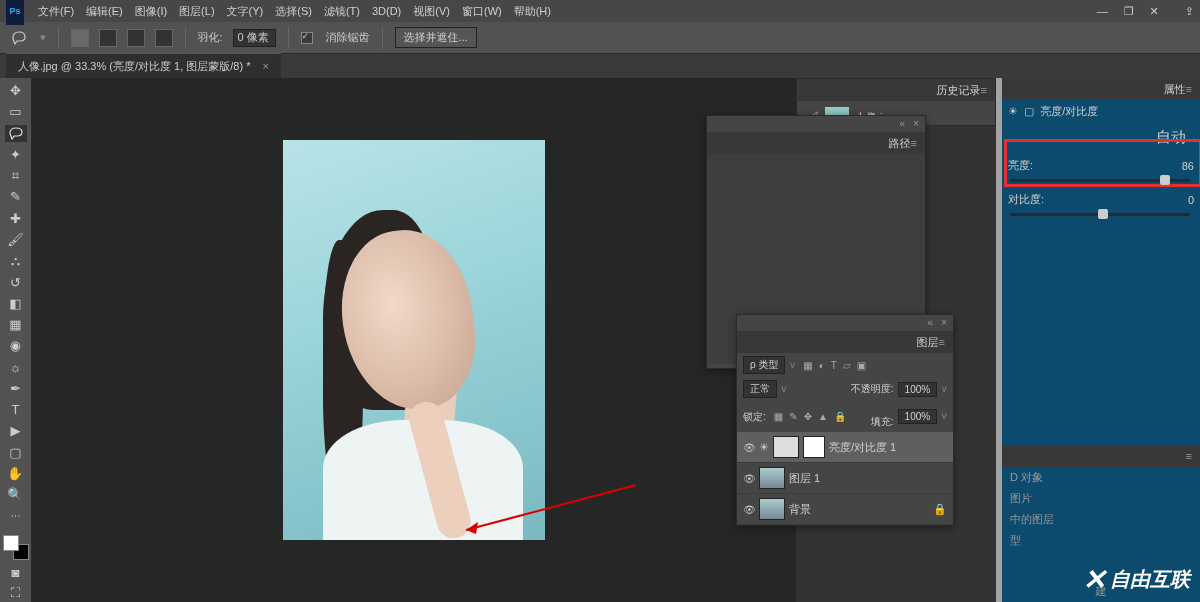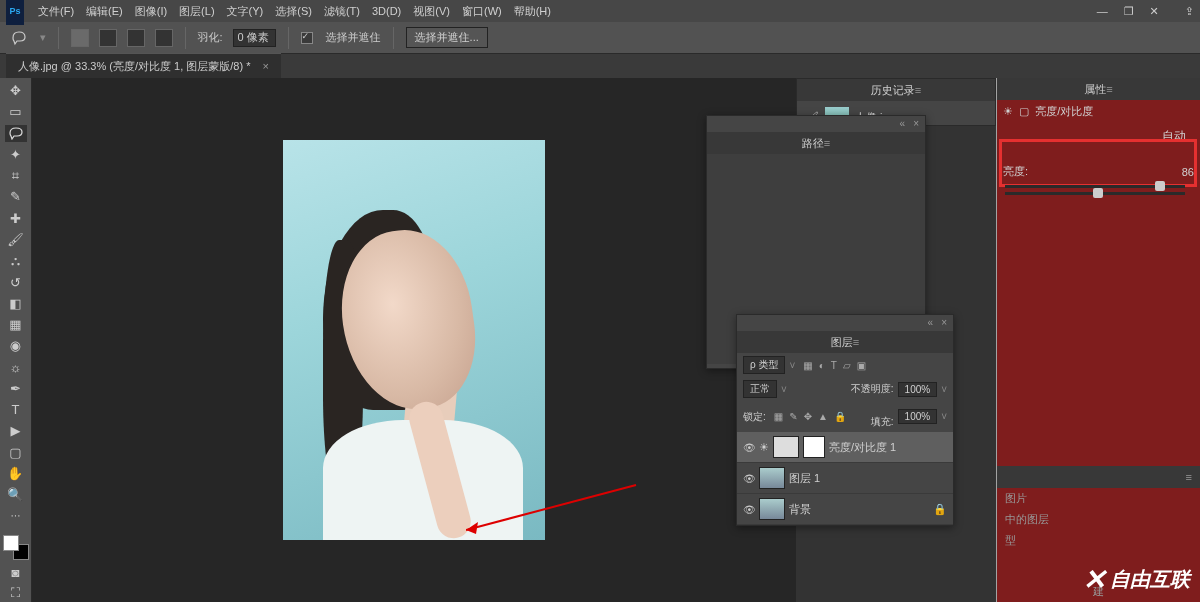--- a/index.html
+++ b/index.html
@@ -41,24 +41,24 @@
     .portrait .hair2 { position:absolute; width:40px; height:260px; background:#2a2522; top:100px; left:40px; border-radius:40%;}
     .portrait .neck { position:absolute; width:50px; height:90px; background:#e8cdbb; top:250px; left:120px; transform:rotate(5deg);}
     .portrait .body { position:absolute; width:200px; height:120px; background:#eef4f3; bottom:0; left:40px; border-radius:40% 40% 0 0;}
     .portrait .arm { position:absolute; width:34px; height:140px; background:#eccfbd; bottom:0; left:140px; border-radius:20px; transform:rotate(-15deg);}
     
     .arrow { position:absolute; right:150px; bottom:60px; }
     .arrow svg { }
 
     .right-side { width:404px; display:flex; }
     .right-col1 { width:200px; display:flex; flex-direction:column;}
-    .right-col2 { width:204px; background:#7f1d1d; border-left:1px solid #a3a3a3; display:flex; flex-direction:column;}
+    .right-col2 { width:204px; background:#0c4a6e; border-left:6px solid #a3a3a3; display:flex; flex-direction:column;}
 
     .panel { background:#454545; border:1px solid #2a2a2a; }
-    .panel-header { background:#383838; height:22px; display:flex;align-items:center;padding:0 8px; font-size:11px; justify-content:center;}
+    .panel-header { background:#383838; height:22px; display:flex;align-items:center;padding:0 8px; font-size:11px; justify-content:flex-end;}
     .panel-header .title { }
     .panel-header .menuicon { color:#999; }
     .panel-body { padding:4px 6px; font-size:11px; }
 
     .history-panel { height:48px; }
     .history-item { display:flex; align-items:center; gap:6px; padding:2px; }
     .thumb { width:24px;height:20px; background:linear-gradient(#9cc,#6a9); }
     
     .layers-panel { margin-top:0; }
     .layers-panel .subbar { display:flex; align-items:center; gap:4px; padding:3px 6px; font-size:10px;}
@@ -70,21 +70,21 @@
     .eye::before{content:"👁";font-size:10px;color:#ccc;}
     .layer-thumb { width:26px;height:22px;background:#888;border:1px solid #222;}
     .mask-thumb { width:22px;height:22px;background:#fff;border:1px solid #222;}
     .layer-thumb.img { background:linear-gradient(#acc,#789);}
     
     .props-panel .prow { display:flex; padding:4px 6px; align-items:center; gap:6px;}
     .props-panel .slider-wrap { padding:2px 8px; }
     .props-panel .slider-track { height:3px; background:#2a2a2a; position:relative; width:180px;}
     .props-panel .slider-thumb { width:10px;height:10px; background:#ccc; position:absolute; top:-4px; border-radius:2px;}
     .redbox { border:3px solid #e53030; position:absolute; }
-    .auto-btn { margin-left:auto; padding:1px 8px; font-size:12px;}
+    .auto-btn { margin-left:auto; padding:1px 8px; font-size:15px;}
 
     .floating { position:absolute; background:#454545; border:1px solid #2a2a2a; box-shadow:0 2px 8px rgba(0,0,0,0.4);}
     .floating .drag-header { height:16px; display:flex; justify-content:flex-end; padding:2px 6px; gap:8px; color:#999; font-size:10px;}
     
     .three-d-panel { }
     .three-d-panel .row { padding:3px 8px; color:#999; font-size:11px;}
     
     .watermark { position:absolute; right:10px; bottom:6px; font-size:20px; font-weight:bold; color:#fff; font-style:italic; display:flex;align-items:center;gap:4px;}
     .watermark .xlogo { color:#fff; font-size:28px; }
   </style>
@@ -124,21 +124,21 @@
   <div class="sep"></div>
   <div class="smallbox" style="background:#6a6a6a;"></div>
   <div class="smallbox"></div>
   <div class="smallbox"></div>
   <div class="smallbox"></div>
   <div class="sep"></div>
   <span class="label">羽化:</span>
   <input class="feather-input" value="0 像素" style="">
   <div class="sep"></div>
   <span class="checkbox checked"></span>
-  <span class="label">选择并遮住</span>
+  <span class="label">消除锯齿</span>
   <div class="sep"></div>
   <span class="obtn">选择并遮住...</span>
 </div>
 
 <div class="tabbar">
   <div class="doc-tab">
     <span>人像.jpg @ 33.3% (亮度/对比度 1, 图层蒙版/8) *</span>
     <span class="close">×</span>
   </div>
 </div>
@@ -222,43 +222,48 @@
       <div class="prow">
         <span>☀</span>
         <span>▢</span>
         <span>亮度/对比度</span>
       </div>
       <div class="prow" style="justify-content:flex-end;">
         <span class="auto-btn">自动</span>
       </div>
 
       <div class="redbox" style="top:61px;left:2px;width:198px;height:48px;"></div>
-      <div class="prow" style="justify-content:space-between;padding-top:6px;margin-top:8px;">
+      <div class="prow" style="justify-content:space-between;padding-top:6px;">
         <span>亮度:</span>
         <span>86</span>
       </div>
       <div class="slider-wrap">
         <div class="slider-track">
           <div class="slider-thumb" style="left:150px;"></div>
         </div>
       </div>
 
+      <div class="prow" style="justify-content:space-between;padding-top:8px;">
+        <span>对比度:</span>
+        <span>0</span>
+      </div>
       <div class="slider-wrap">
         <div class="slider-track">
           <div class="slider-thumb" style="left:88px;"></div>
         </div>
       </div>
 
 
       <div style="flex:1;"></div>
       <div class="panel-header" style="justify-content:flex-end;">
         <span class="menuicon">≡</span>
       </div>
 
       <div class="three-d-panel">
+        <div class="row">D 对象</div>
         <div class="row">图片</div>
         <div class="row">中的图层</div>
         <div class="row">型</div>
         <div style="height:30px;"></div>
         <div class="row" style="text-align:center;">建</div>
       </div>
     </div>
   </div>
 </div>
 

